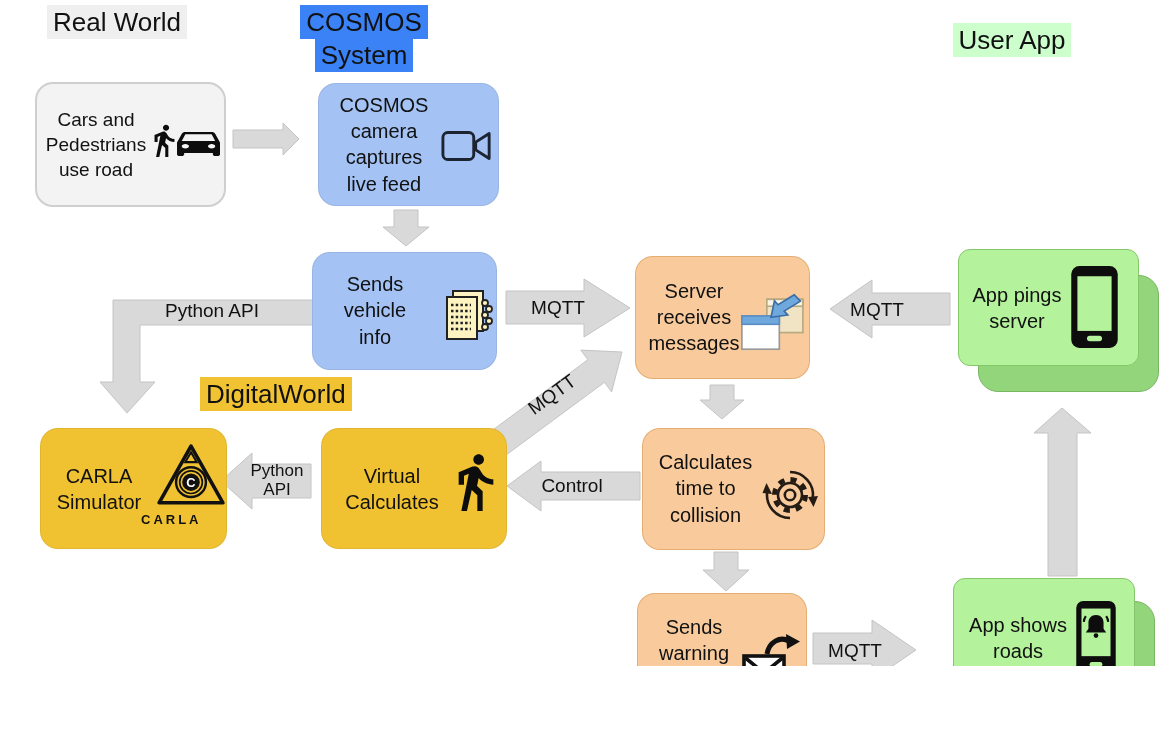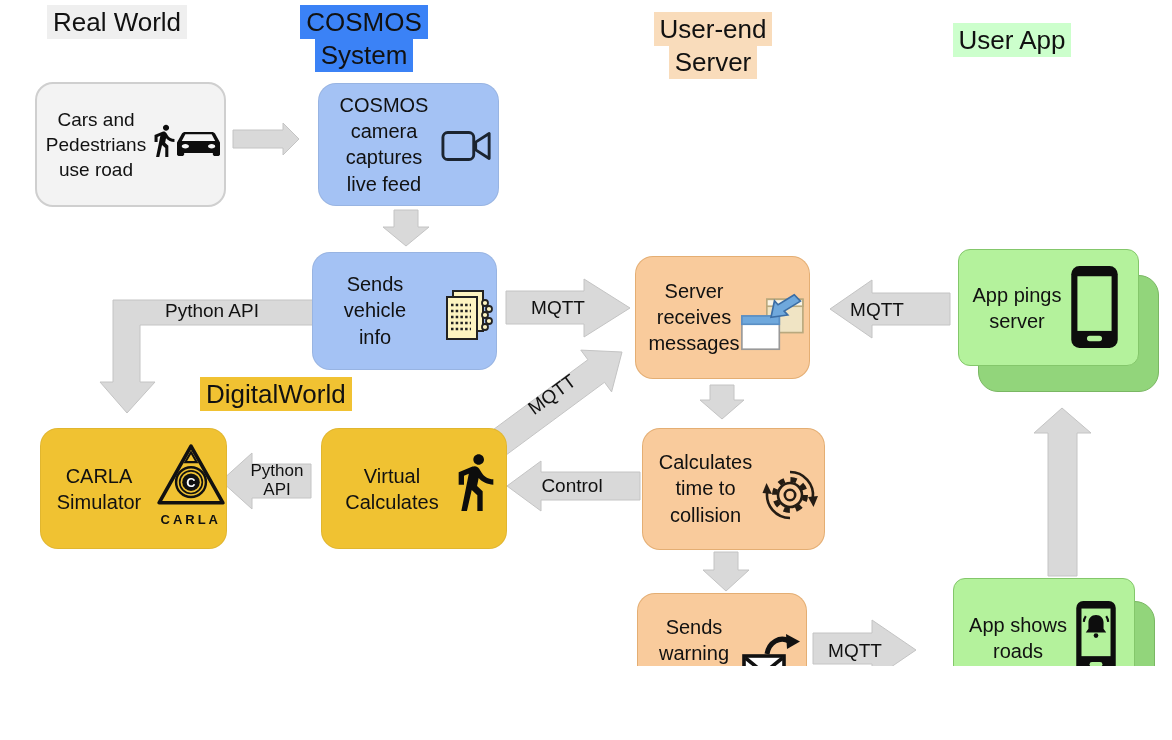--- a/index.html
+++ b/index.html
@@ -18,21 +18,21 @@
   .node .txt{position:absolute;top:50%;transform:translateY(-50%);
              font-size:20px;line-height:1.32;text-align:center;}
   .gray{background:#f3f3f3;border:2px solid #cfcfcf;}
   .blue{background:#a4c2f4;border:1px solid rgba(0,0,0,0.07);}
   .orange{background:#f9cb9c;border:1px solid rgba(190,120,40,0.35);}
   .yellow{background:#f0c232;border:1px solid rgba(0,0,0,0.06);margin-left:8px;}
   .green{background:#b4f29c;border:1.5px solid #84c76b;border-radius:12px;}
   .green-shadow{background:#92d57b;border:1.5px solid #7ab763;border-radius:20px;}
   .icn{position:absolute;}
   .elabel{position:absolute;z-index:3;font-size:19px;text-align:center;line-height:1.12;}
-  .logo-text{position:absolute;font-size:13px;font-weight:bold;letter-spacing:3px;text-align:right;}
+  .logo-text{position:absolute;font-size:13px;font-weight:bold;letter-spacing:3px;text-align:left;}
   svg text{font-family:"Liberation Sans",sans-serif;}
 </style>
 </head>
 <body>
 
 <div class="canvas">
 
   <svg class="arrows" width="1172" height="740" viewBox="0 0 1172 740">
     <polygon points="233,130 283,130 283,123 299,139 283,155 283,148 233,148"></polygon>
     <polygon points="394,210 418,210 418,227 429,227 406,246 383,227 394,227"></polygon>
@@ -46,23 +46,20 @@
     <polygon points="813,633 872,633 872,620 916,650 872,680 872,664 813,664"></polygon>
     <polygon points="1048,576 1048,433 1034,433 1062,408 1091,433 1077,433 1077,576"></polygon>
     <polygon points="315,300 113,300 113,382 100,382 127,413 155,382 140,382 140,325 315,325"></polygon>
   </svg>
 
   <div class="hdr" style="left:37px;top:6px;width:160px">
     <span class="hl hl-gray">Real World</span>
   </div>
   <div class="hdr" style="left:284px;top:6px;width:160px">
     <span class="hl hl-blue">COSMOS System</span>
-  </div>
-  <div class="hdr" style="left:633px;top:13px;width:160px">
-    <span class="hl hl-peach">User-end Server</span>
   </div>
   <div class="hdr" style="left:932px;top:24px;width:160px">
     <span class="hl hl-green">User App</span>
   </div>
 
   <div class="hdr" style="left:200px;top:378px;width:150px">
     <span class="hl hl-gold">DigitalWorld</span>
   </div>
 
   <div class="node gray" style="left:35px;top:82px;width:187px;height:121px">

